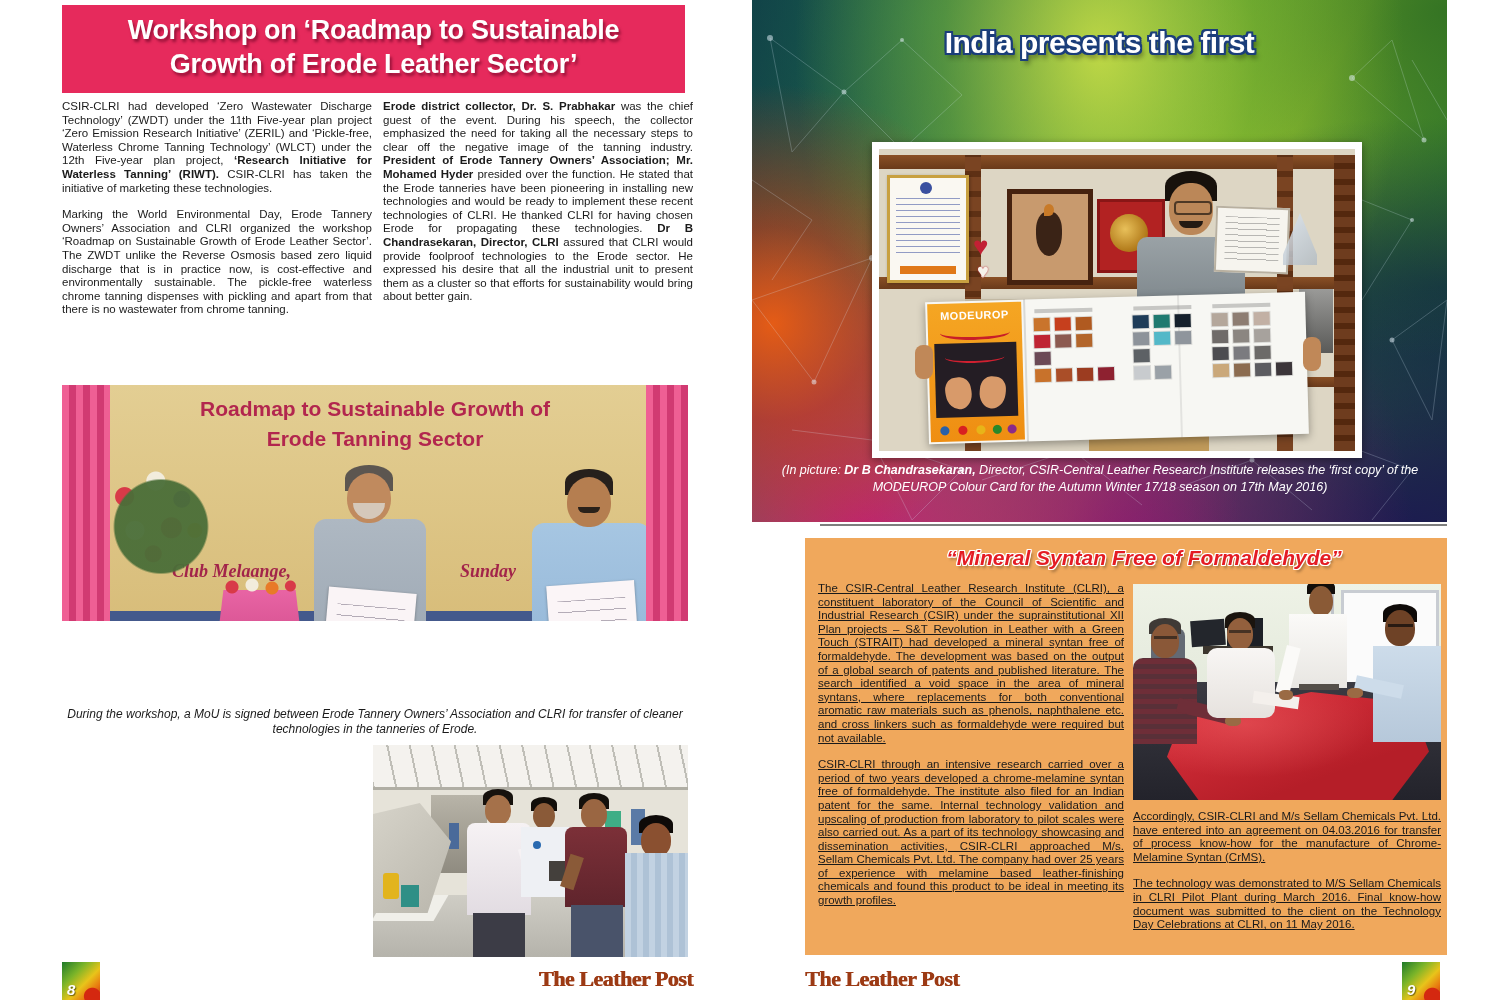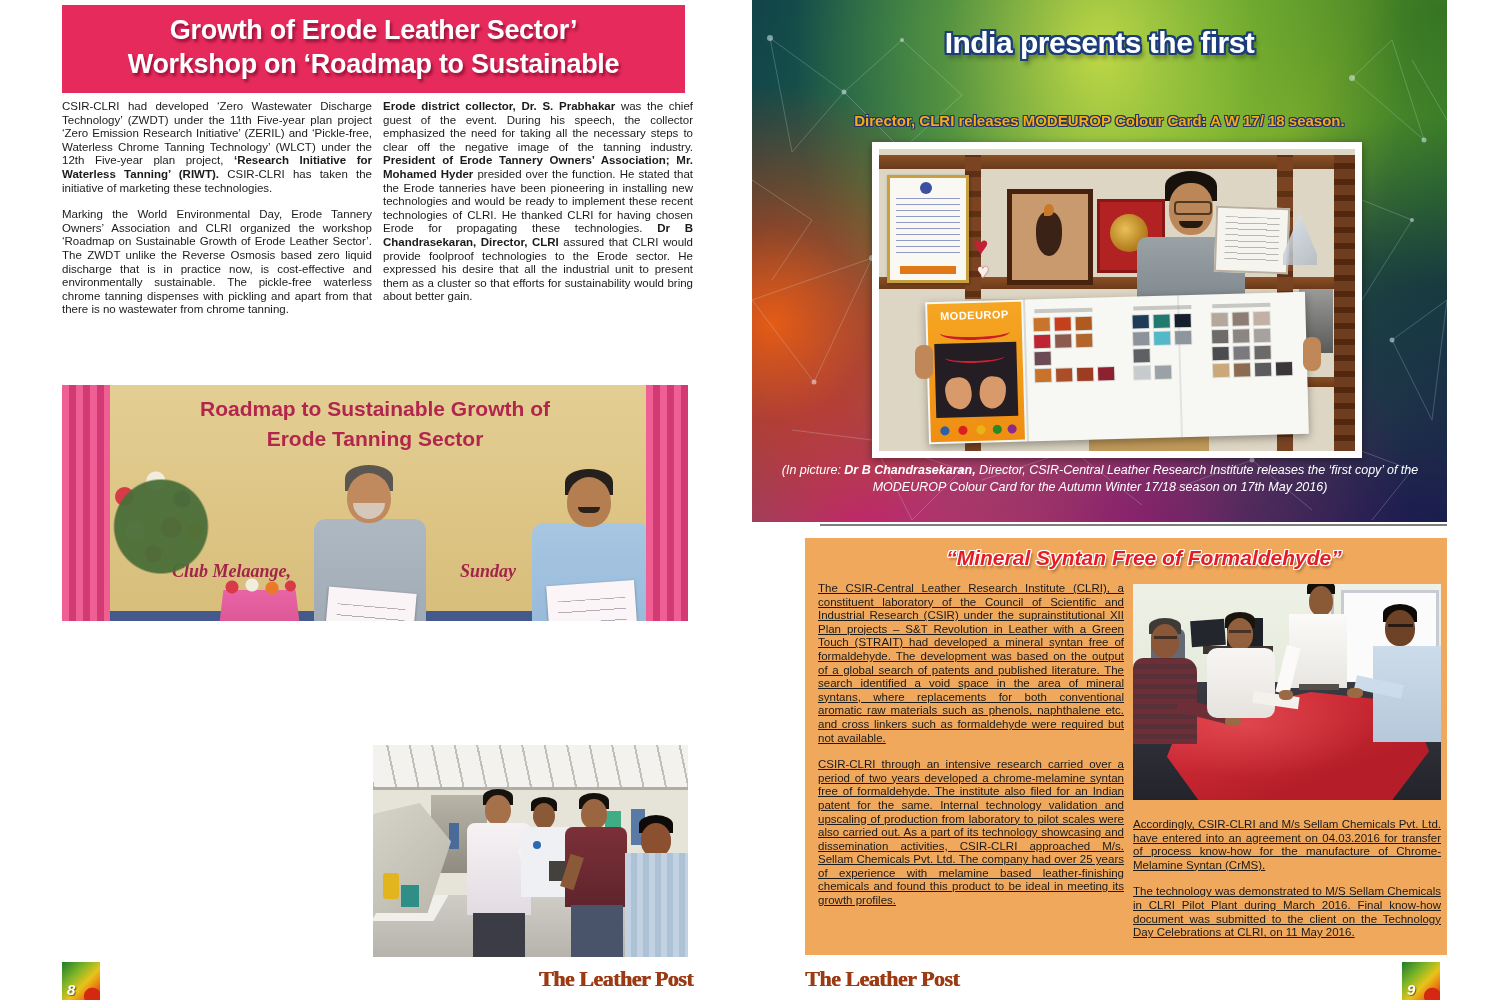--- a/index.html
+++ b/index.html
@@ -46,22 +46,22 @@
   .sw{width:16px;height:13px;box-shadow:0 0 0 1px rgba(0,0,0,.1);}
   .netline{stroke:#dff0ff;fill:none;}
   .photo-scene{overflow:hidden;}
 </style>
 </head>
 <body>
 
 <div class="spread">
 
   <header class="a lp-head">
+    <div>Workshop on ‘Roadmap to Sustainable</div>
     <div>Growth of Erode Leather Sector’</div>
-    <div>Workshop on ‘Roadmap to Sustainable</div>
   </header>
 
   <div class="a bodycol" style="left:62px;top:100px;width:310px;">
     <p><span>CSIR-CLRI had developed ‘Zero Wastewater Discharge Technology’ (ZWDT) under the 11th Five-year plan project ‘Zero Emission Research Initiative’ (ZERIL) and ‘Pickle-free, Waterless Chrome Tanning Technology’ (WLCT) under the 12th Five-year plan project, </span><span style="font-weight: bold;">‘Research Initiative for Waterless Tanning’ (RIWT).</span><span>  CSIR-CLRI has taken the initiative of marketing these technologies.</span></p>
     <p>Marking the World Environmental Day, Erode Tannery Owners’ Association and CLRI organized the workshop ‘Roadmap on Sustainable Growth of Erode Leather Sector’. The ZWDT unlike the Reverse Osmosis based zero liquid discharge that is in practice now, is cost-effective and environmentally sustainable.  The pickle-free waterless chrome tanning dispenses with pickling and apart from that there is no wastewater from chrome tanning.</p>
   </div>
   <div class="a bodycol" style="left:383px;top:100px;width:310px;">
     <p><span style="font-weight: bold;">Erode district collector, Dr. S. Prabhakar</span><span> was the chief guest of the event.  During his speech, the collector emphasized the need for taking all the necessary steps to clear off the negative image of the tanning industry. </span><span style="font-weight: bold;">President of Erode Tannery Owners’ Association; Mr. Mohamed Hyder</span><span> presided over the function.  He stated that the Erode tanneries have been pioneering in installing new technologies and would be ready to implement these recent technologies of CLRI.  He thanked CLRI for having chosen Erode for propagating these technologies. </span><span style="font-weight: bold;">Dr B Chandrasekaran, Director, CLRI</span><span> assured that CLRI would provide foolproof technologies to the Erode sector.  He expressed his desire that all the industrial unit to present them as a cluster so that efforts for sustainability would bring about better gain.</span></p>
   </div>
 
@@ -113,20 +113,21 @@
       radial-gradient(circle at 44% 32%, #f2ead8 0 7px, transparent 8px),
       radial-gradient(circle at 54% 60%, #7a4a9a 0 6px, transparent 7px),
       radial-gradient(circle at 64% 34%, #e8455a 0 7px, transparent 8px),
       radial-gradient(circle at 75% 62%, #f2ead8 0 7px, transparent 8px),
       radial-gradient(circle at 86% 38%, #e8a020 0 6px, transparent 7px),
       radial-gradient(circle at 95% 60%, #d8486a 0 7px, transparent 8px);"></div>
     <div class="a" style="left:0;top:0;width:48px;height:316px;background:repeating-linear-gradient(90deg,#ef5f94 0 7px,#d13a72 7px 14px);"></div>
     <div class="a" style="right:0;top:0;width:42px;height:316px;background:repeating-linear-gradient(90deg,#ef5f94 0 7px,#d13a72 7px 14px);"></div>
   </figure>
 
+  <div class="a cap" style="left:62px;top:707px;width:626px;text-align:center;">During the workshop, a MoU is signed between Erode Tannery Owners’ Association and CLRI for transfer of cleaner technologies in the tanneries of Erode.</div>
 
   <figure class="a photo-scene" style="left:373px;top:745px;width:315px;height:212px;background:#eceae6;">
     <div class="a" style="left:0;top:0;width:315px;height:44px;background:#f4f2ee;background-image:repeating-linear-gradient(78deg, rgba(140,140,130,.5) 0 2px, transparent 2px 22px);"></div>
     <div class="a" style="left:0;top:42px;width:315px;height:3px;background:#b0aea4;"></div>
     <div class="a" style="left:0;top:45px;width:315px;height:105px;background:#e6e3d9;"></div>
     <div class="a" style="left:58px;top:50px;width:56px;height:78px;background:linear-gradient(#b8b4a8,#8f8b80);"></div>
     <div class="a" style="left:76px;top:78px;width:10px;height:26px;background:#4a6a9a;"></div>
     <div class="a" style="left:0;top:150px;width:315px;height:62px;background:linear-gradient(#cfcdc5,#b5b3ab);"></div>
     <div class="a" style="left:6px;top:150px;width:62px;height:26px;background:#f0efe9;transform:skewX(-30deg);"></div>
     <div class="a" style="left:0;top:58px;width:78px;height:110px;background:linear-gradient(135deg,#d6d3c9,#b9b6ac);clip-path:polygon(0 10%,60% 0,100% 35%,70% 100%,0 100%);"></div>
@@ -192,21 +193,20 @@
           <circle cx="600" cy="78" r="3"></circle>
         <circle cx="672" cy="140" r="2.5"></circle>
           <circle cx="660" cy="220" r="2"></circle>
           <circle cx="640" cy="340" r="2.5"></circle>
         <circle cx="210" cy="470" r="2.5"></circle>
           <circle cx="500" cy="460" r="2.5"></circle>
           <circle cx="320" cy="450" r="2"></circle>
       </g>
     </svg>
     <div class="a rp-title" style="top:26px;font-size:30px;">India presents the first</div>
-    <div class="a rp-sub" style="top:112px;">Director, CLRI releases MODEUROP Colour Card: A W 17/ 18 season.</div>
 
     <figure class="a photo-scene" style="left:120px;top:142px;width:476px;height:302px;border:7px solid #fff;background:#ddd6c4;box-shadow:0 2px 8px rgba(0,0,0,.4);">
       <div class="a" style="left:0;top:6px;width:476px;height:14px;background:linear-gradient(#8a5026,#6a3a1a);"></div>
       <div class="a" style="left:0;top:128px;width:476px;height:12px;background:linear-gradient(#8a5026,#6a3a1a);"></div>
       <div class="a" style="left:300px;top:228px;width:176px;height:10px;background:linear-gradient(#8a5026,#6a3a1a);"></div>
       <div class="a" style="left:86px;top:6px;width:16px;height:296px;background:repeating-linear-gradient(0deg,#7a4422 0 14px,#5e3014 14px 20px);"></div>
       <div class="a" style="left:398px;top:6px;width:16px;height:296px;background:repeating-linear-gradient(0deg,#7a4422 0 14px,#5e3014 14px 20px);"></div>
       <div class="a" style="left:455px;top:6px;width:21px;height:296px;background:repeating-linear-gradient(0deg,#6e3c1e 0 10px,#54280e 10px 16px);"></div>
       <div class="a" style="left:8px;top:26px;width:76px;height:102px;background:#faf8f2;border:3px solid #c8a040;box-shadow:1px 1px 3px rgba(0,0,0,.3);">
         <div class="a" style="left:30px;top:4px;width:12px;height:12px;border-radius:50%;background:#3a50a0;"></div>
@@ -369,21 +369,21 @@
       <div class="a" style="left:148px;top:62px;width:14px;height:48px;background:#fbfaf8;transform:rotate(14deg);"></div>
       <div class="a" style="left:146px;top:106px;width:14px;height:10px;border-radius:40%;background:#9a6a44;"></div>
 
       <div class="a" style="left:250px;top:20px;width:34px;height:18px;border-radius:50% 50% 0 0;background:#0e0a08;"></div>
       <div class="a" style="left:252px;top:26px;width:30px;height:36px;border-radius:50% 50% 45% 45%;background:#6e4226;"></div>
       <div class="a" style="left:255px;top:40px;width:25px;height:3px;background:rgba(10,10,10,.7);"></div>
       <div class="a" style="left:240px;top:62px;width:68px;height:96px;background:linear-gradient(#cddcea,#b6c8da);"></div>
       <div class="a" style="left:222px;top:96px;width:48px;height:14px;background:#cddcea;transform:rotate(12deg);"></div>
       <div class="a" style="left:214px;top:104px;width:16px;height:10px;border-radius:40%;background:#9a6a44;"></div>
     </figure>
-    <div class="a bodycol" style="left:328px;top:280px;width:308px;">
+    <div class="a bodycol" style="left:328px;top:272px;width:308px;">
       <p>Accordingly, CSIR-CLRI and M/s Sellam Chemicals Pvt. Ltd. have entered into an agreement on 04.03.2016 for transfer of process know-how for the manufacture of Chrome-Melamine Syntan (CrMS).</p>
       <p>The technology was demonstrated to M/S Sellam Chemicals in CLRI Pilot Plant during March 2016. Final know-how document was submitted to the client on the Technology Day Celebrations at CLRI, on 11 May 2016.</p>
     </div>
   </section>
 
   <div class="a logo" style="left:805px;top:966px;">The Leather Post</div>
   <div class="a pagebox" style="left:1402px;top:962px;">
     <span>9</span>
   </div>
 

